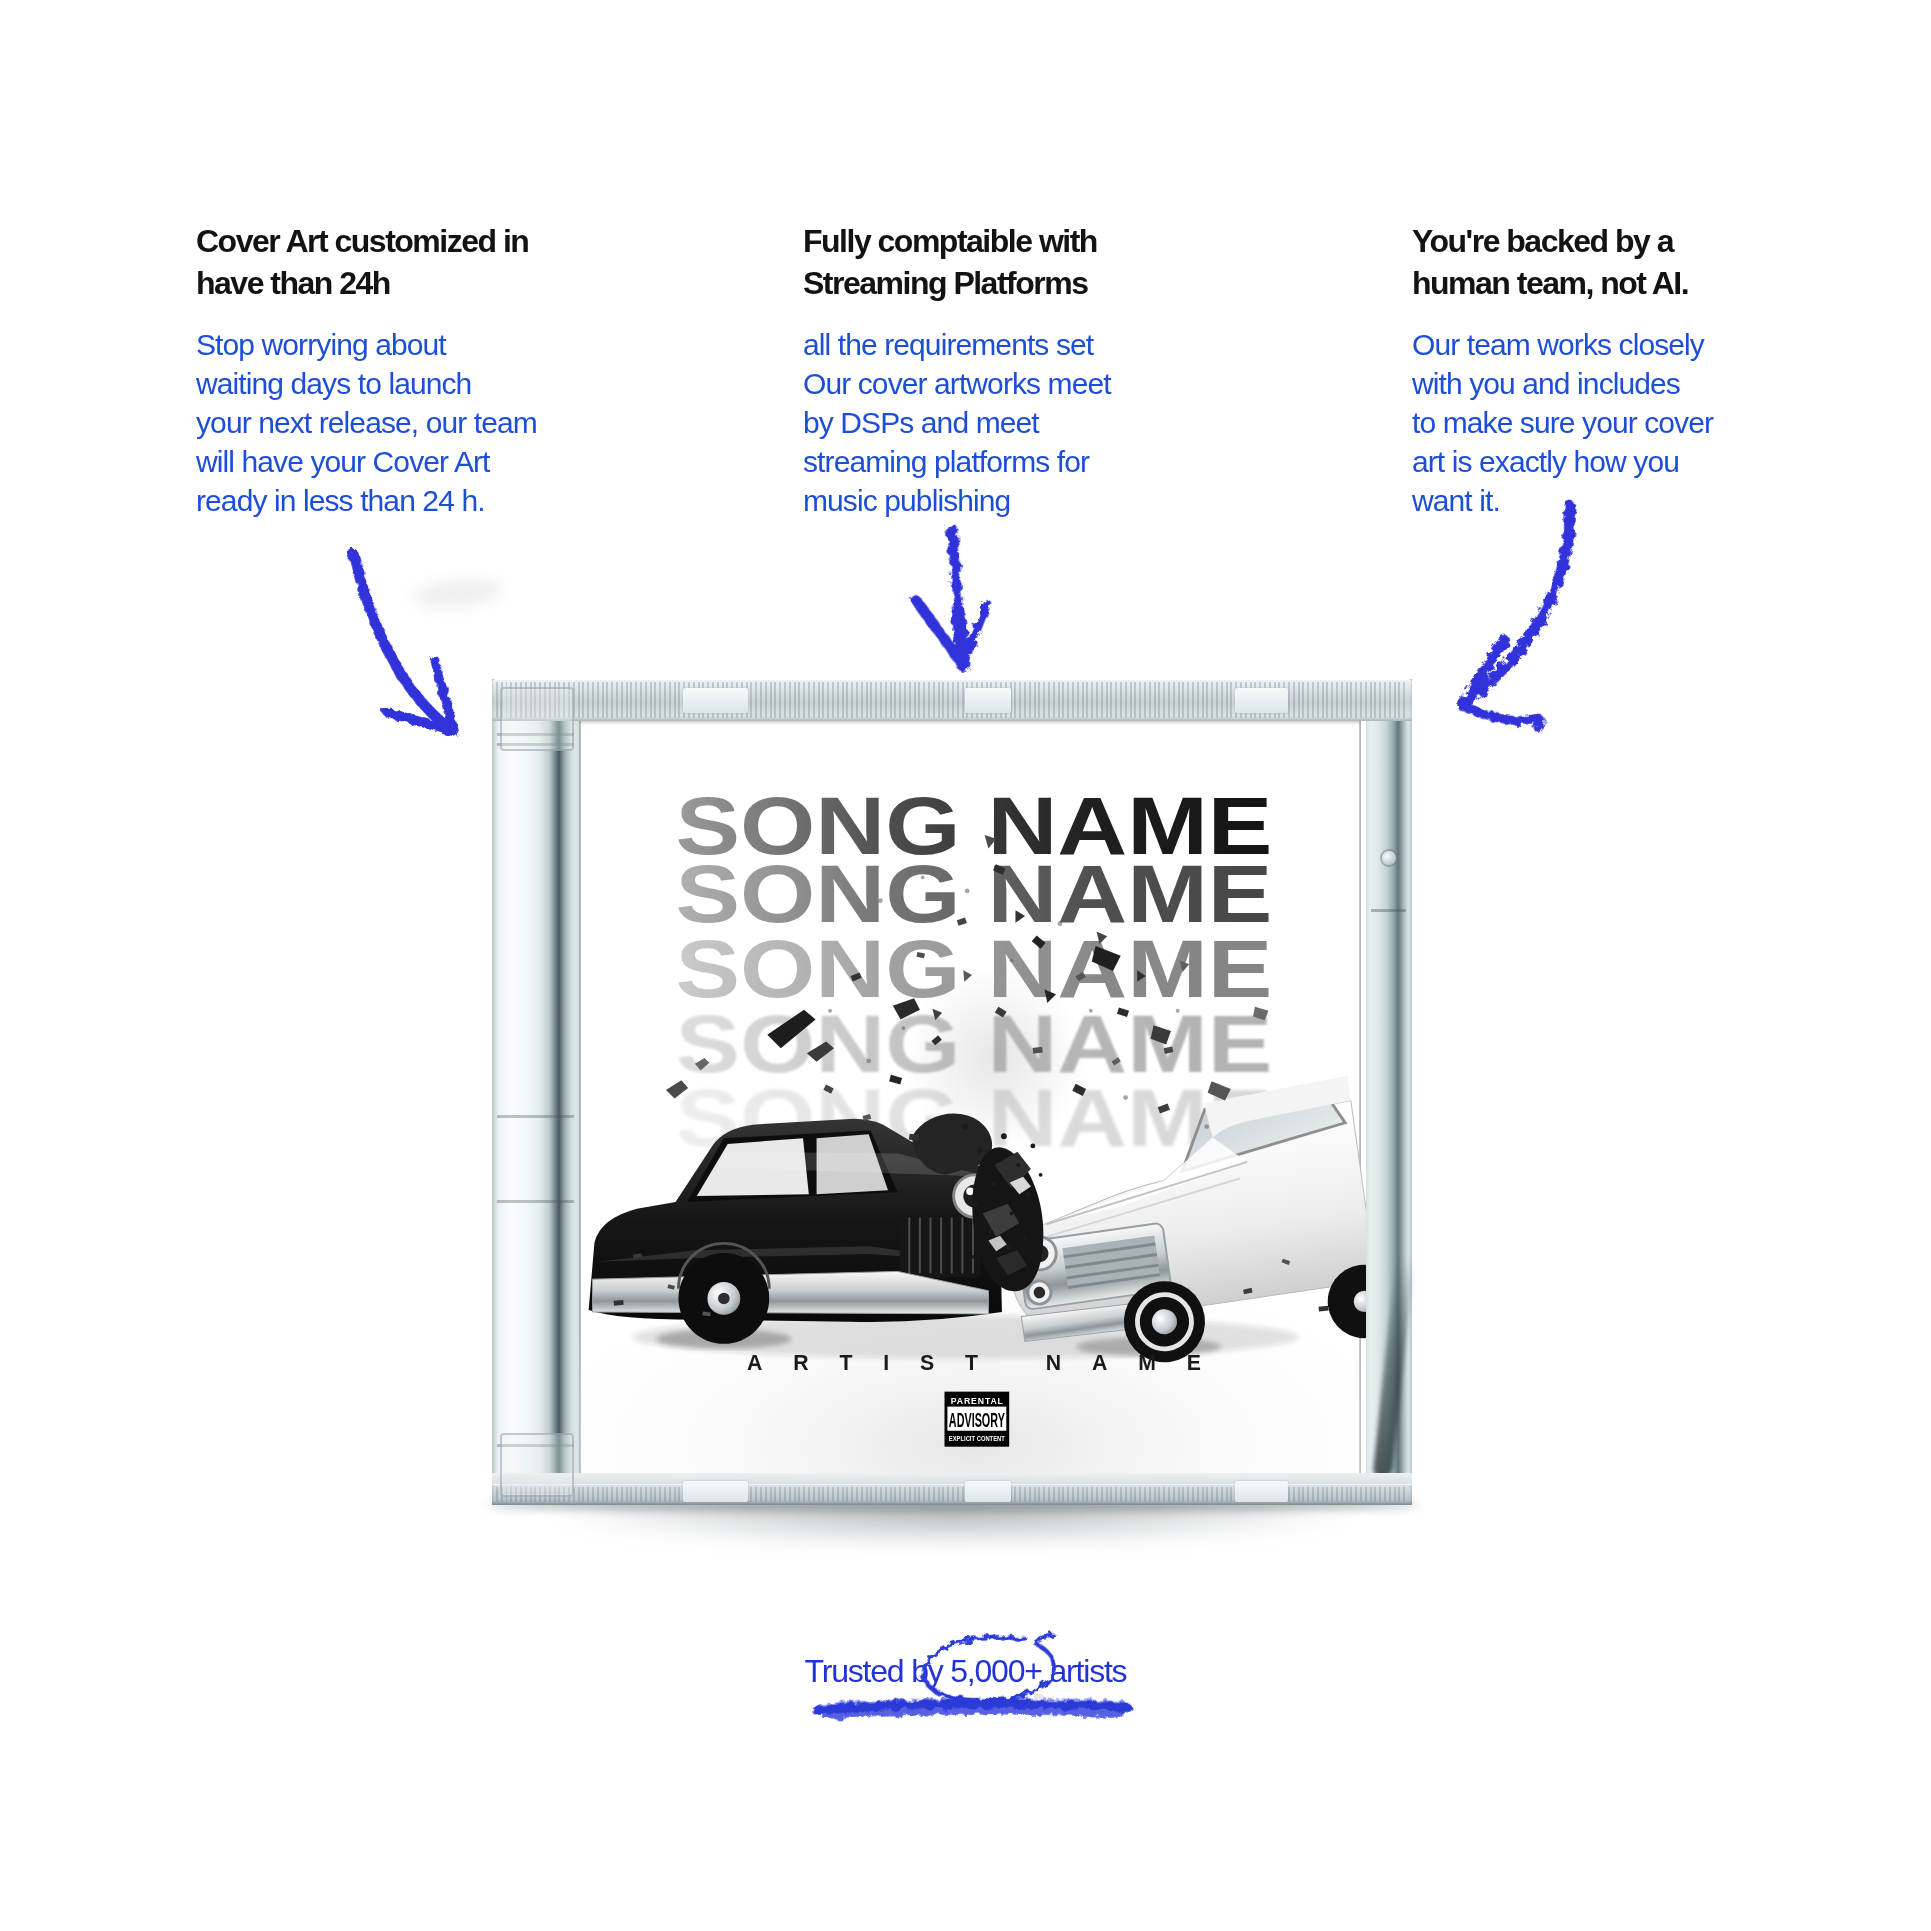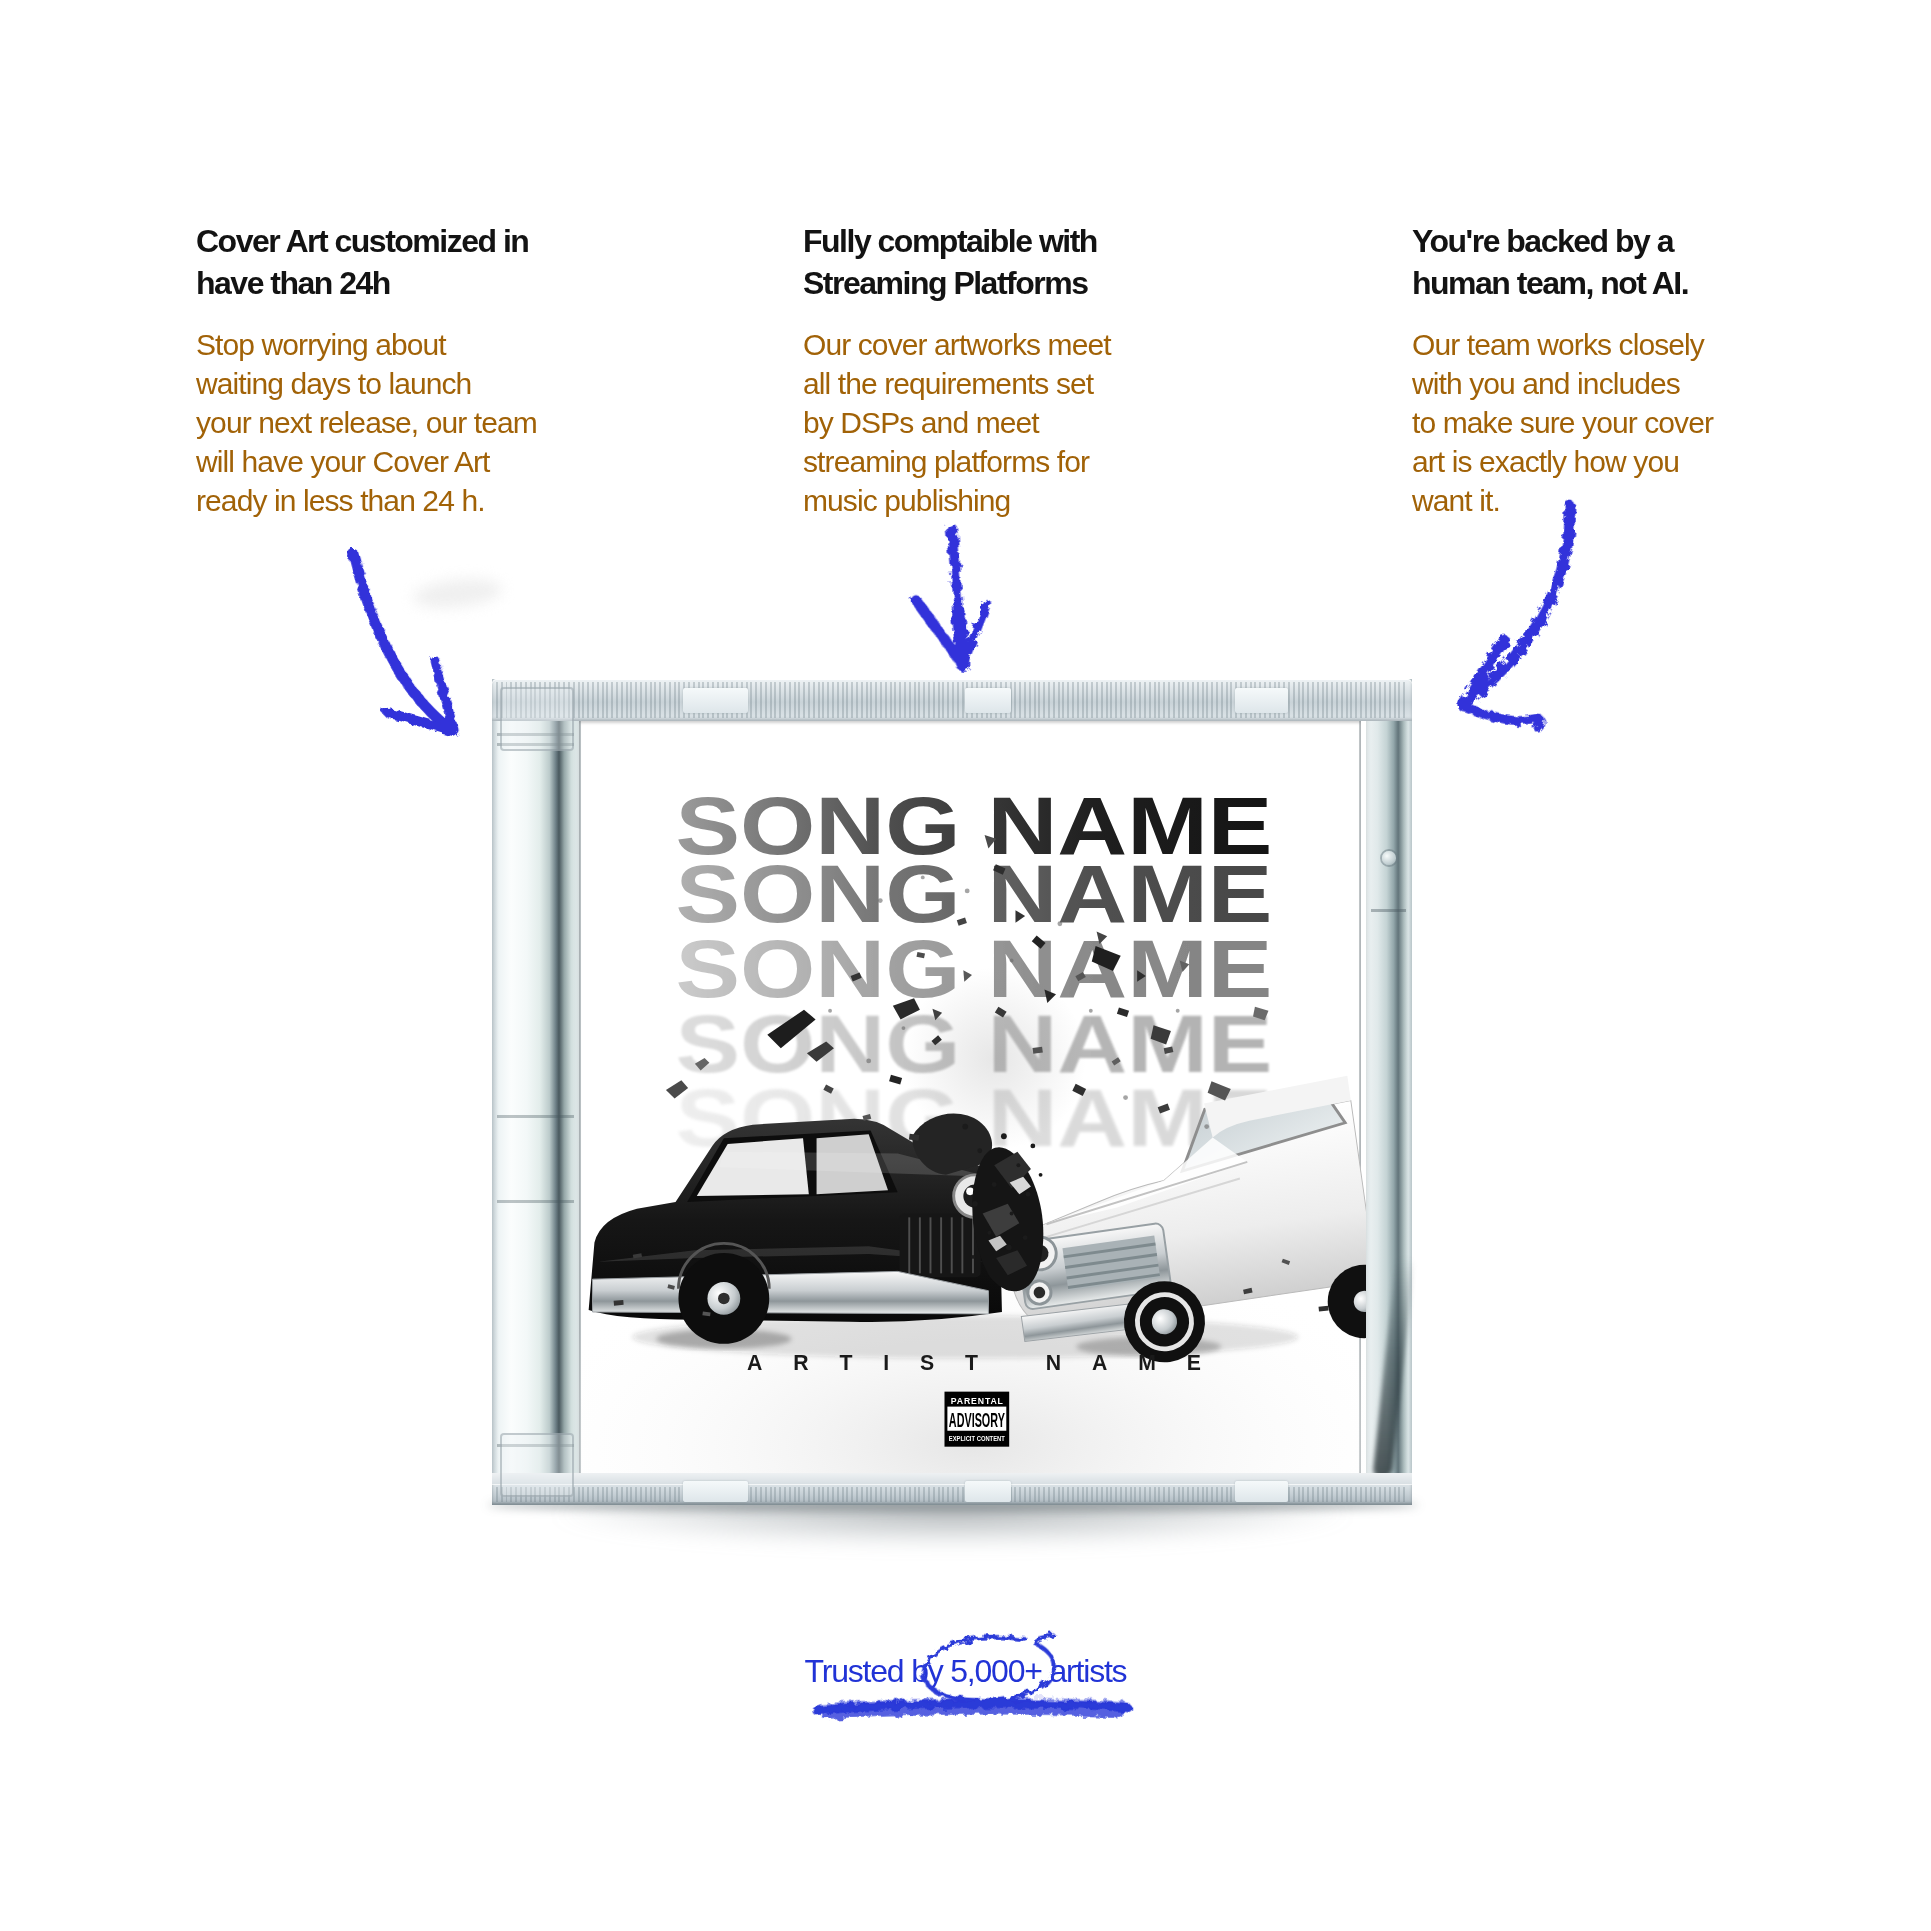--- a/index.html
+++ b/index.html
@@ -6,21 +6,21 @@
   #stage{position:relative;width:1931px;height:1931px;background:#ffffff;overflow:hidden;
          font-family:"Liberation Sans",sans-serif;}
 
   
   .feature{position:absolute;top:220px;}
   .feature.f1{left:196px;width:425px;}
   .feature.f2{left:803px;width:396px;}
   .feature.f3{left:1412px;width:367px;}
   .feature .hline{font-size:32px;line-height:42px;font-weight:700;color:#131313;letter-spacing:-1.5px;}
   .feature .bodywrap{margin-top:21px;}
-  .feature .bline{font-size:30px;line-height:39px;font-weight:400;color:#a16207;letter-spacing:-0.9px;}
+  .feature .bline{font-size:30px;line-height:39px;font-weight:400;color:#1d4ed8;letter-spacing:-0.9px;}
 
   
   .smudge{position:absolute;left:413px;top:580px;width:89px;height:27px;background:#eaeaea;
           border-radius:50%;filter:blur(6.8px);opacity:.75;transform:rotate(-6deg);}
 
   
   .case{position:absolute;left:492px;top:679px;width:920px;height:826px;}
   .spine{position:absolute;left:0;top:0;width:87px;height:826px;
     background:linear-gradient(90deg,#c6d0d5 0%,#eef4f5 8%,#fbfdfd 22%,#f3f8f8 40%,#e3edeb 55%,#bccbcb 66%,#71838a 73%,#49585e 77%,#95a7a8 83%,#d1dedd 91%,#e9f0f1 100%);
     box-shadow:inset 0 0 5.8px rgba(90,105,112,.25);}
@@ -84,22 +84,22 @@
       <div class="bline">your next release, our team</div>
       <div class="bline">will have your Cover Art</div>
       <div class="bline">ready in less than 24 h.</div>
     </div>
   </div>
 
   <div class="feature f2">
     <div class="hline">Fully comptaible with</div>
     <div class="hline">Streaming Platforms</div>
     <div class="bodywrap">
+      <div class="bline">all the requirements set</div>
       <div class="bline">Our cover artworks meet</div>
-      <div class="bline">all the requirements set</div>
       <div class="bline">by DSPs and meet</div>
       <div class="bline">streaming platforms for</div>
       <div class="bline">music publishing</div>
     </div>
   </div>
 
   <div class="feature f3">
     <div class="hline">You're backed by a</div>
     <div class="hline">human team, not AI.</div>
     <div class="bodywrap">

